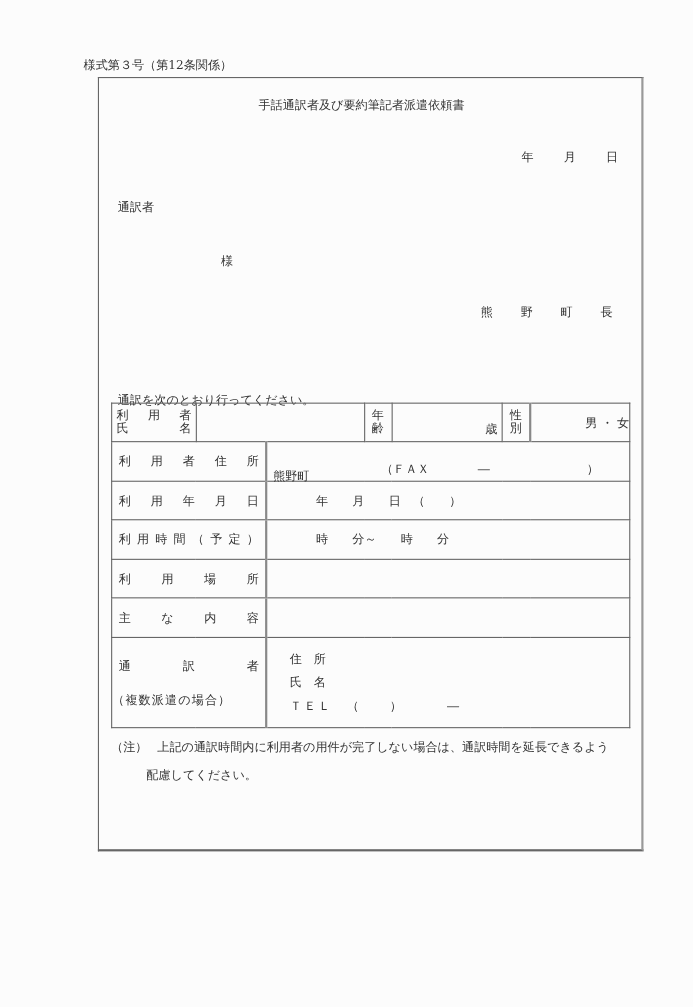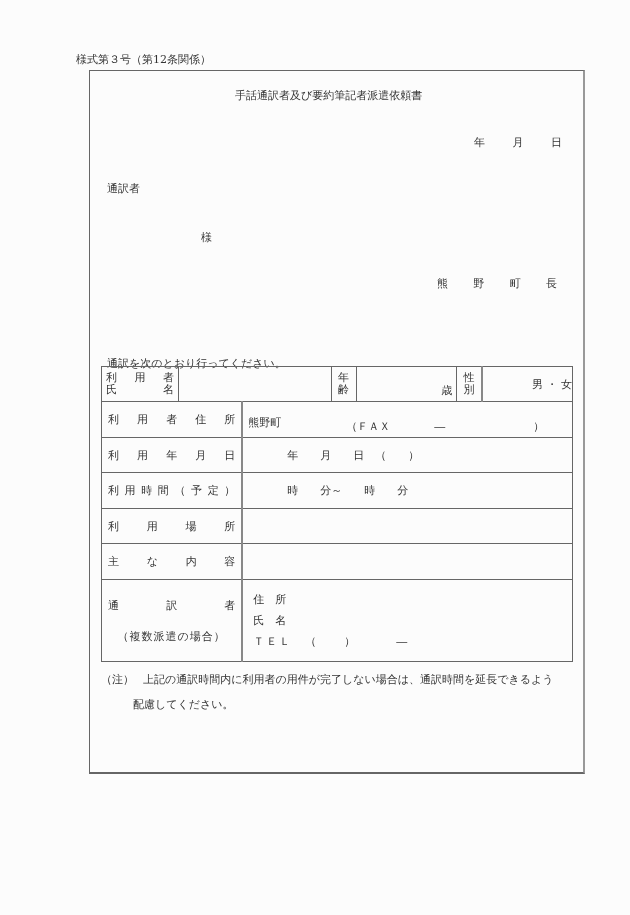--- a/index.html
+++ b/index.html
@@ -88,21 +88,21 @@
     <td colspan="2">
       <div class="spread">
             <span>利</span>
             <span>用</span>
             <span>者</span>
             <span>住</span>
             <span>所</span>
           </div>
     </td>
     <td colspan="5" class="thick-left" style="position:relative;">
-      <span style="position:absolute;left:5px;top:13px;">熊野町</span>
+      <span style="position:absolute;left:5px;top:23px;">熊野町</span>
       <span style="position:absolute;left:103px;top:17px;white-space:nowrap;text-align:center;">（ＦＡＸ　　　　―　　　　　　　　）</span>
     </td>
   </tr>
   <tr style="height:35px;">
     <td colspan="2">
       <div class="spread">
             <span>利</span>
             <span>用</span>
             <span>年</span>
             <span>月</span>
@@ -148,23 +148,23 @@
     </td>
     <td colspan="5" class="thick-left"></td>
   </tr>
   <tr style="height:82px;">
     <td colspan="2">
       <div class="spread">
             <span>通</span>
             <span>訳</span>
             <span>者</span>
           </div>
-      <div style="text-align:center;margin-top:16px;letter-spacing:1px;">（複数派遣の場合）</div>
+      <div style="text-align:left;margin-top:16px;letter-spacing:1px;">（複数派遣の場合）</div>
     </td>
-    <td colspan="5" class="thick-left" style="padding-left:10px;line-height:21px;">
+    <td colspan="5" class="thick-left" style="padding-left:20px;line-height:21px;">
       <div>住　所</div>
       <div>氏　名</div>
       <div style="letter-spacing:2px;">ＴＥＬ　（　　）　　　―</div>
     </td>
   </tr>
 </tbody>
   </table>
 
 <div class="abs" style="left:101px;top:672px;">（注）</div>
 <div class="abs" style="left:143px;top:672px;">上記の通訳時間内に利用者の用件が完了しない場合は、通訳時間を延長できるよう</div>

